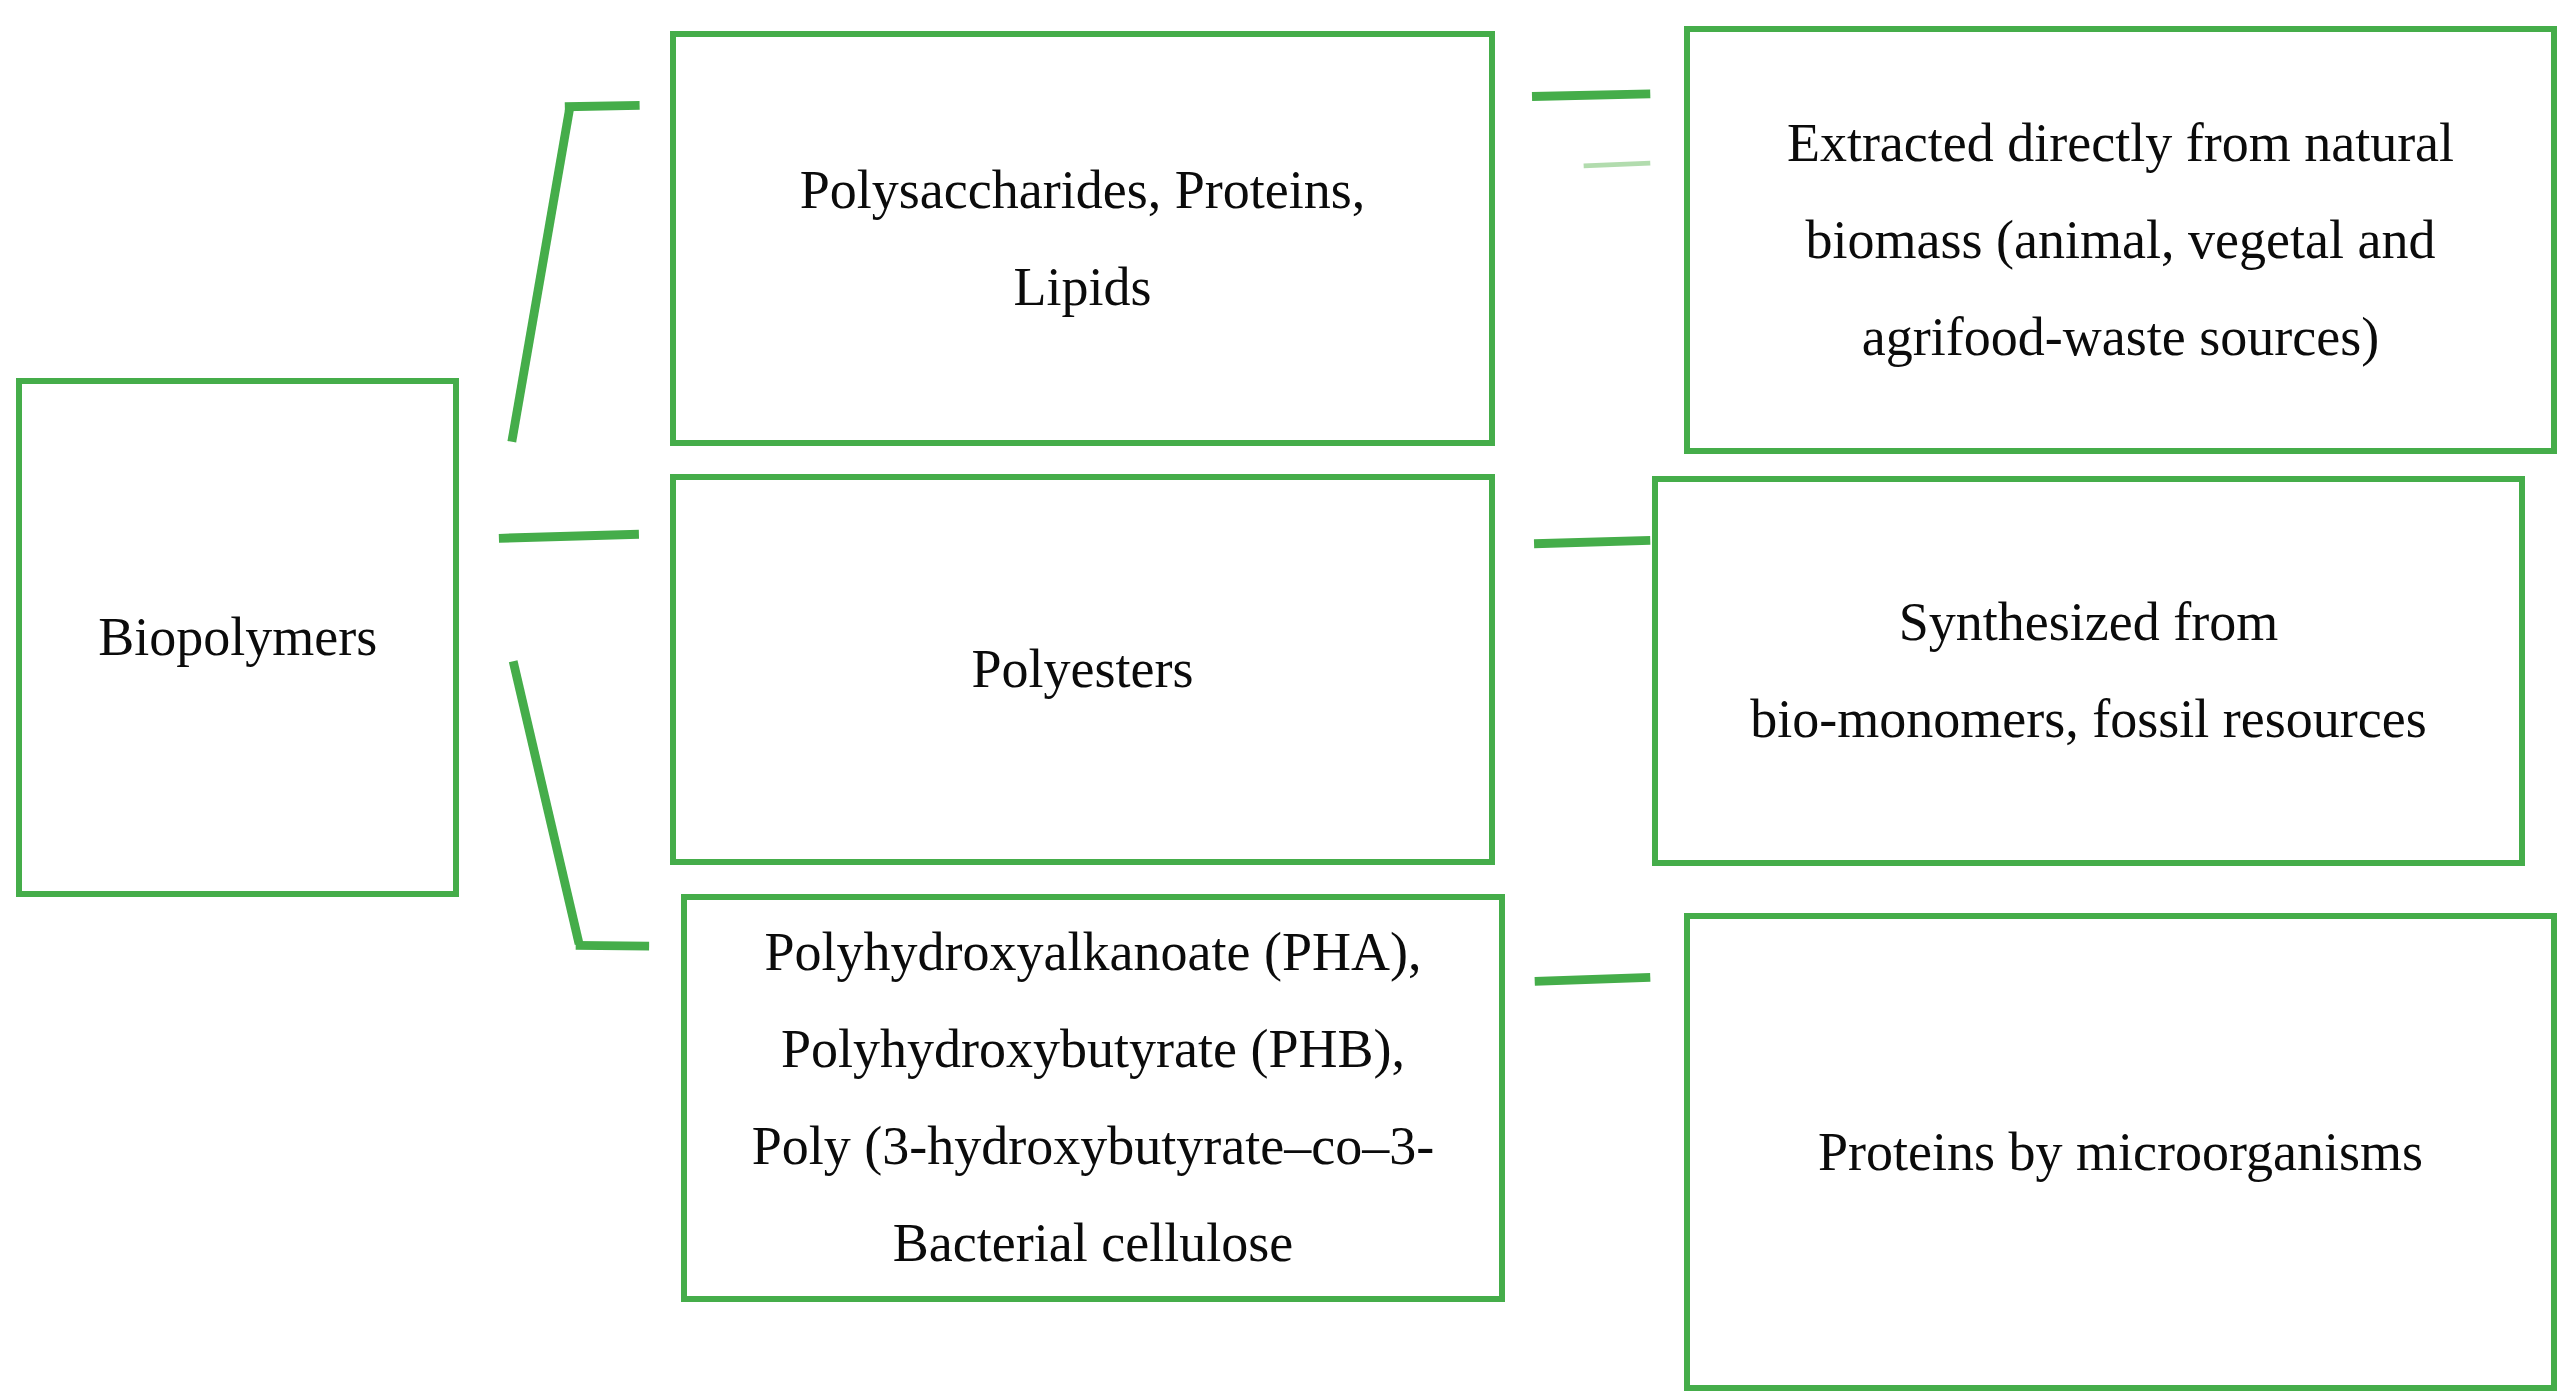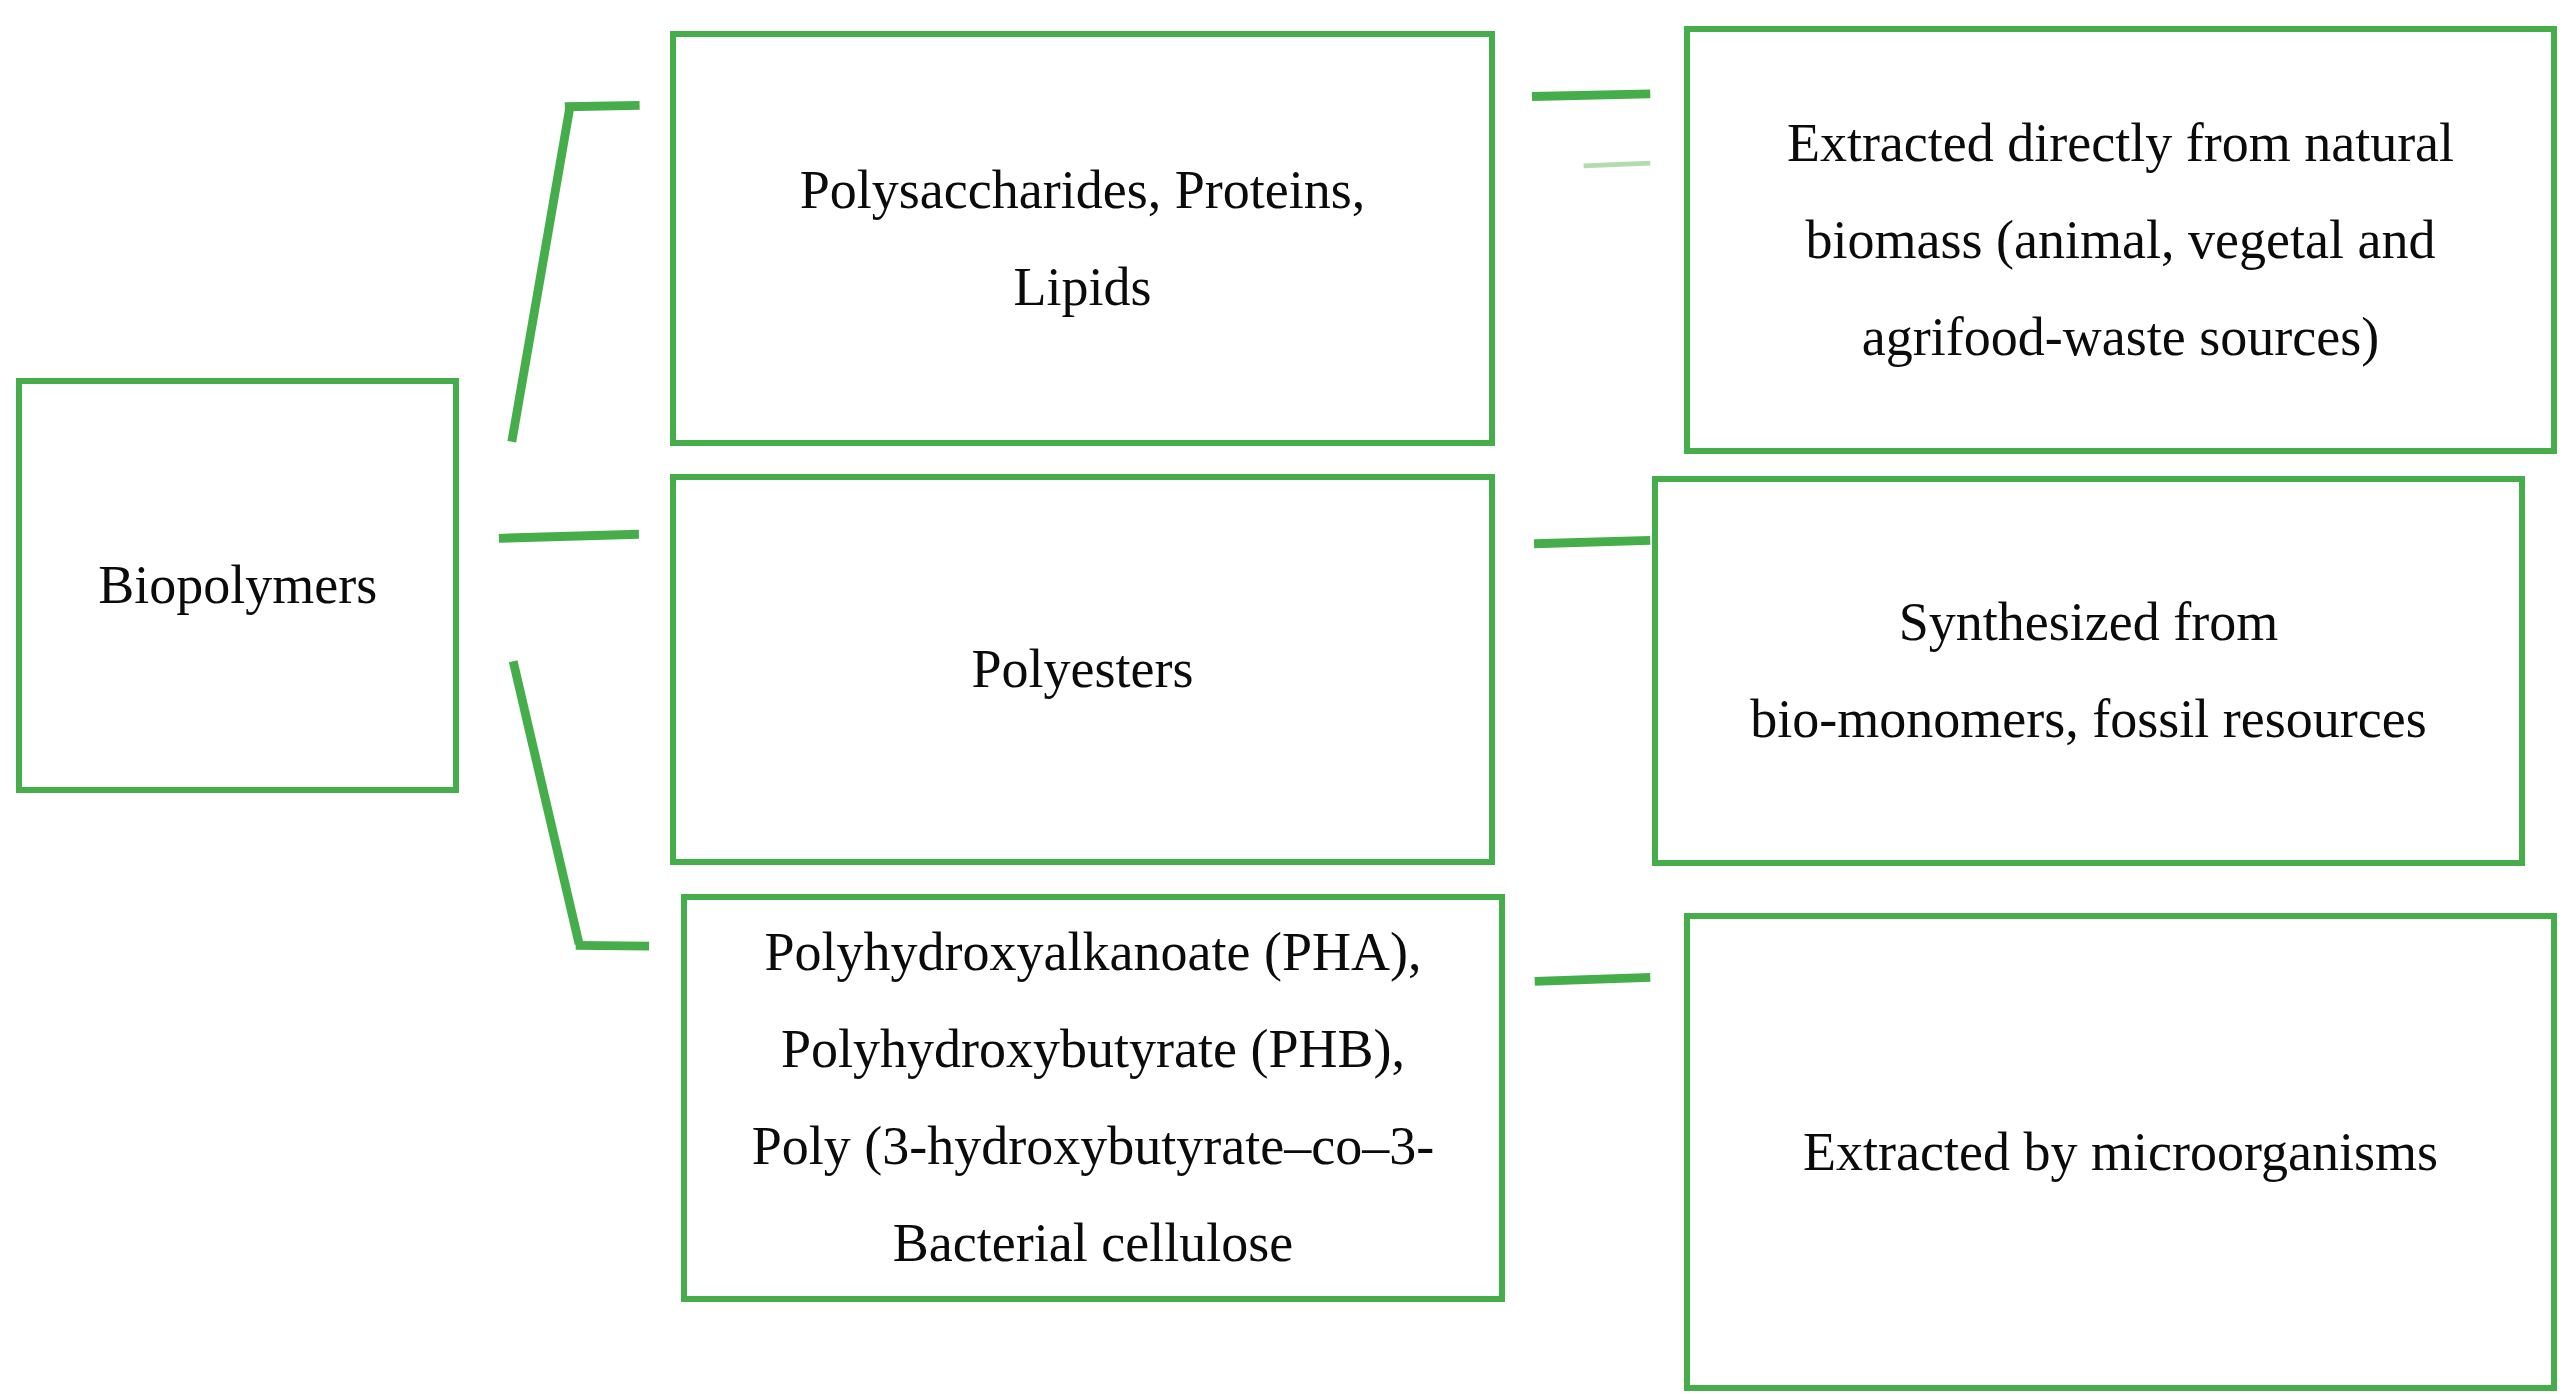--- a/index.html
+++ b/index.html
@@ -37,21 +37,21 @@
     stroke-width: 13;
     stroke-linecap: butt;
     fill: none;
   }
   .overlay .lightstroke {
     stroke: var(--accent-light);
     stroke-width: 7;
     opacity: 0.85;
   }
   
-  #root-box    { left: 16.3px;   top: 378px;  width: 443px;  height: 415px; }
+  #root-box    { left: 16.3px;   top: 378px;  width: 443px;  height: 519px; }
   #type-box-1  { left: 670px;  top: 31px;   width: 825px; height: 415px; }
   #type-box-2  { left: 670px;  top: 474px;  width: 825px; height: 391px; }
   #type-box-3  { left: 681px; top: 894px; width: 824px; height: 408px; }
   #source-box-1{ left: 1684px; top: 26px;   width: 873px; height: 428px; }
   #source-box-2{ left: 1652px; top: 476px;  width: 873px; height: 390px; }
   #source-box-3{ left: 1684px; top: 913px; width: 873px; height: 478px; }
 </style>
 </head>
 <body>
 
@@ -115,18 +115,18 @@
 
   <div class="box" id="source-box-2">
     <div>
       <span class="ln">Synthesized from</span>
       <span class="ln">bio-monomers, fossil resources</span>
     </div>
   </div>
 
   <div class="box" id="source-box-3">
     <div>
-      <span class="ln">Extracted by microorganisms</span>
+      <span class="ln">Proteins by microorganisms</span>
     </div>
   </div>
 
 </div>
 
 
 </body></html>

